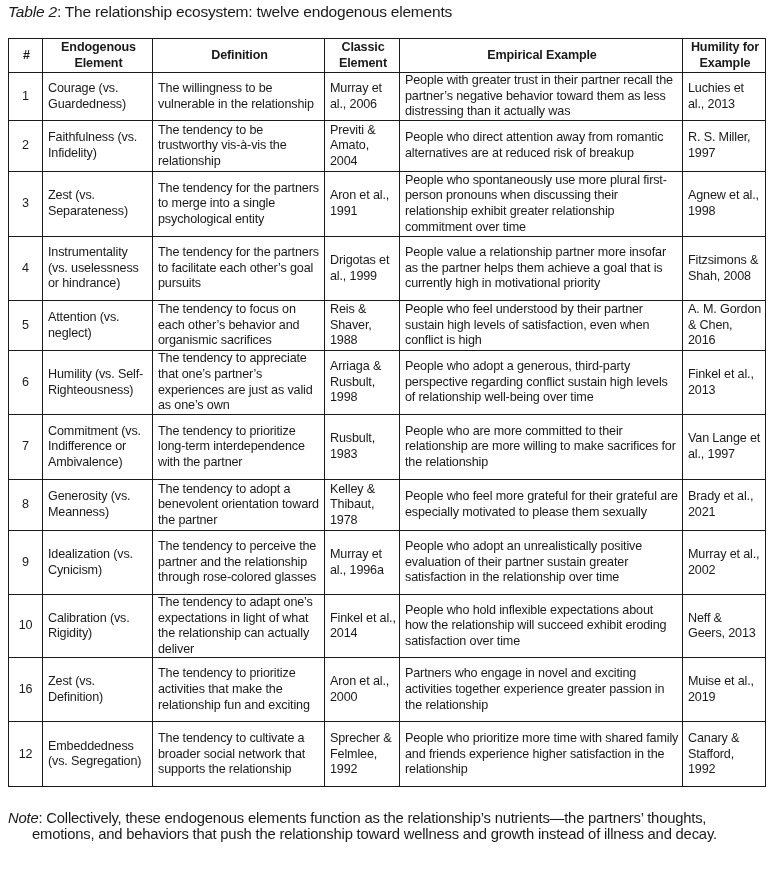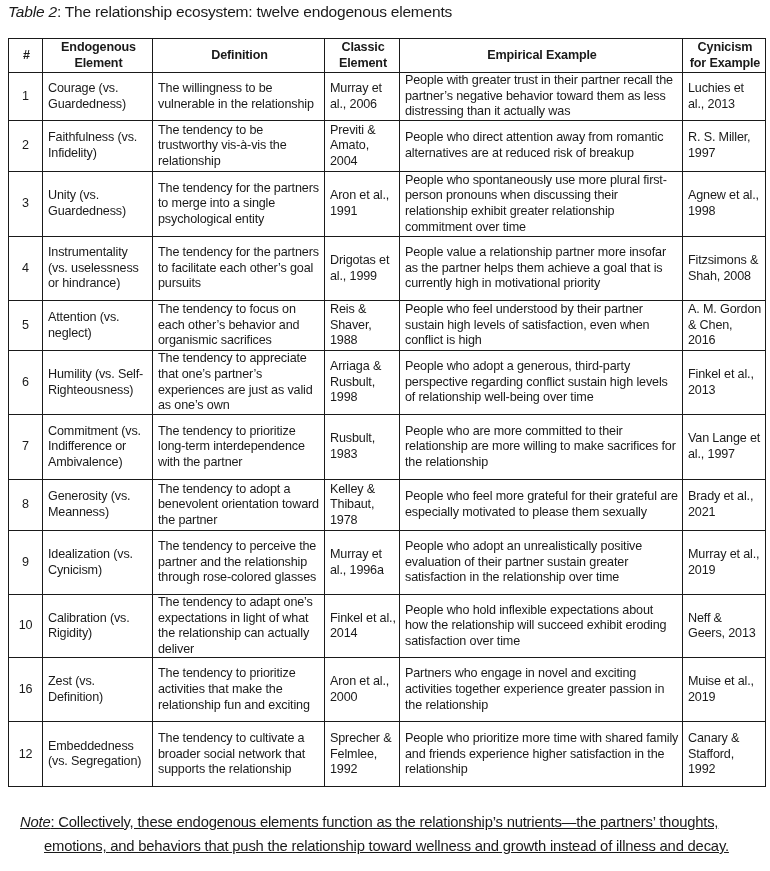--- a/index.html
+++ b/index.html
@@ -6,22 +6,22 @@
   body { width: 770px; height: 871px; overflow: hidden; position: relative;
          font-family: "Liberation Sans", "DejaVu Sans", sans-serif; color: #1a1a1a; }
   .caption { position: absolute; left: 8px; top: 3px; font-size: 15.5px; letter-spacing: -0.2px; }
   .caption i { font-style: italic; margin-top: 10px; }
   table { position: absolute; left: 8px; top: 38px; border-collapse: collapse;
           table-layout: fixed; width: 757px; font-size: 12.6px; line-height: 15.6px; letter-spacing: -0.15px; }
   th, td { border: 1.2px solid #1a1a1a; padding: 0 3px 0 5px; vertical-align: middle;
            overflow: hidden; text-align: left; }
   th { font-weight: bold; text-align: center; height: 33px; }
   td.num { text-align: center; padding: 0; }
-  .note { position: absolute; left: 20px; top: 810px; width: 700px; font-size: 14.8px; line-height: 24px;
-          padding-left: 24px; text-indent: -24px; letter-spacing: -0.2px; text-decoration: underline; }
+  .note { position: absolute; left: 8px; top: 810px; width: 700px; font-size: 14.8px; line-height: 16px;
+          padding-left: 24px; text-indent: -24px; letter-spacing: -0.2px; }
   .note i { font-style: italic; }
 </style>
 </head>
 <body>
 
 <div class="caption"><i>Table 2</i><span>: The relationship ecosystem: twelve endogenous elements</span></div>
 
 <table>
   <colgroup>
     <col style="width:34px">
@@ -31,21 +31,21 @@
       <col style="width:283px">
       <col style="width:83px">
   </colgroup>
   <thead>
     <tr>
       <th>#</th>
       <th>Endogenous Element</th>
       <th>Definition</th>
       <th>Classic Element</th>
       <th>Empirical Example</th>
-      <th>Cynicism for Example</th>
+      <th>Humility for Example</th>
     </tr>
   </thead>
   <tbody>
     <tr style="height:48px">
       <td class="num">1</td>
       <td>Courage (vs. Guardedness)</td>
       <td>The willingness to be vulnerable in the relationship</td>
       <td>Murray et al., 2006</td>
       <td>People with greater trust in their partner recall the partner’s negative behavior toward them as less distressing than it actually was</td>
       <td>Luchies et al., 2013</td>
@@ -53,21 +53,21 @@
     <tr style="height:51px">
       <td class="num">2</td>
       <td>Faithfulness (vs. Infidelity)</td>
       <td>The tendency to be trustworthy vis-à-vis the relationship</td>
       <td>Previti &amp; Amato, 2004</td>
       <td>People who direct attention away from romantic alternatives are at reduced risk of breakup</td>
       <td>R. S. Miller, 1997</td>
     </tr>
     <tr style="height:65px">
       <td class="num">3</td>
-      <td>Unity (vs. Guardedness)</td>
+      <td>Zest (vs. Separateness)</td>
       <td>The tendency for the partners to merge into a single psychological entity</td>
       <td>Aron et al., 1991</td>
       <td>People who spontaneously use more plural first-person pronouns when discussing their relationship exhibit greater relationship commitment over time</td>
       <td>Agnew et al., 1998</td>
     </tr>
     <tr style="height:64px">
       <td class="num">4</td>
       <td>Instrumentality (vs. uselessness or hindrance)</td>
       <td>The tendency for the partners to facilitate each other’s goal pursuits</td>
       <td>Drigotas et al., 1999</td>
@@ -105,21 +105,21 @@
       <td>Kelley &amp; Thibaut, 1978</td>
       <td>People who feel more grateful for their grateful are especially motivated to please them sexually</td>
       <td>Brady et al., 2021</td>
     </tr>
     <tr style="height:64px">
       <td class="num">9</td>
       <td>Idealization (vs. Cynicism)</td>
       <td>The tendency to perceive the partner and the relationship through rose-colored glasses</td>
       <td>Murray et al., 1996a</td>
       <td>People who adopt an unrealistically positive evaluation of their partner sustain greater satisfaction in the relationship over time</td>
-      <td>Murray et al., 2019</td>
+      <td>Murray et al., 2002</td>
     </tr>
     <tr style="height:63px">
       <td class="num">10</td>
       <td>Calibration (vs. Rigidity)</td>
       <td>The tendency to adapt one’s expectations in light of what the relationship can actually deliver</td>
       <td>Finkel et al., 2014</td>
       <td>People who hold inflexible expectations about how the relationship will succeed exhibit eroding satisfaction over time</td>
       <td>Neff &amp; Geers, 2013</td>
     </tr>
     <tr style="height:64px">

